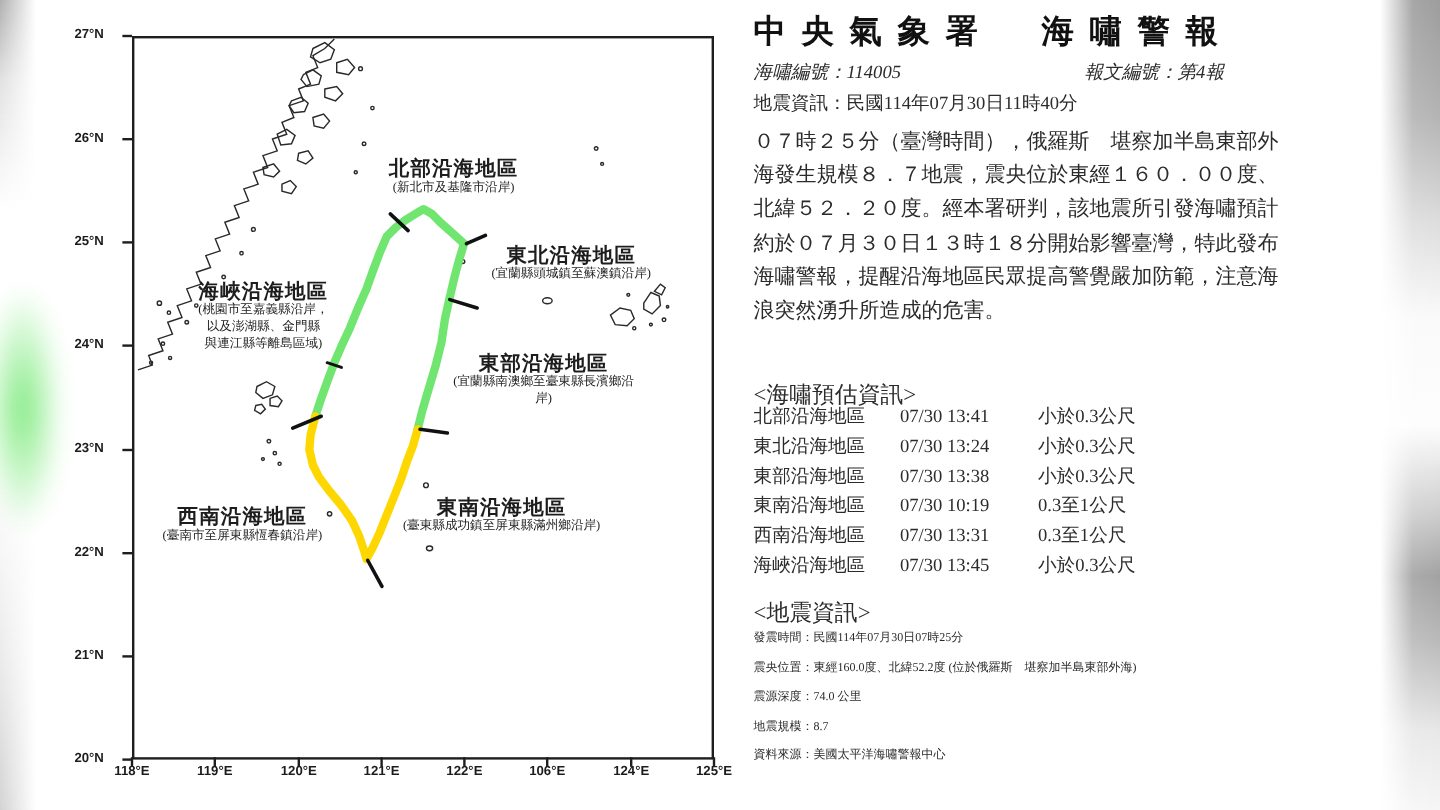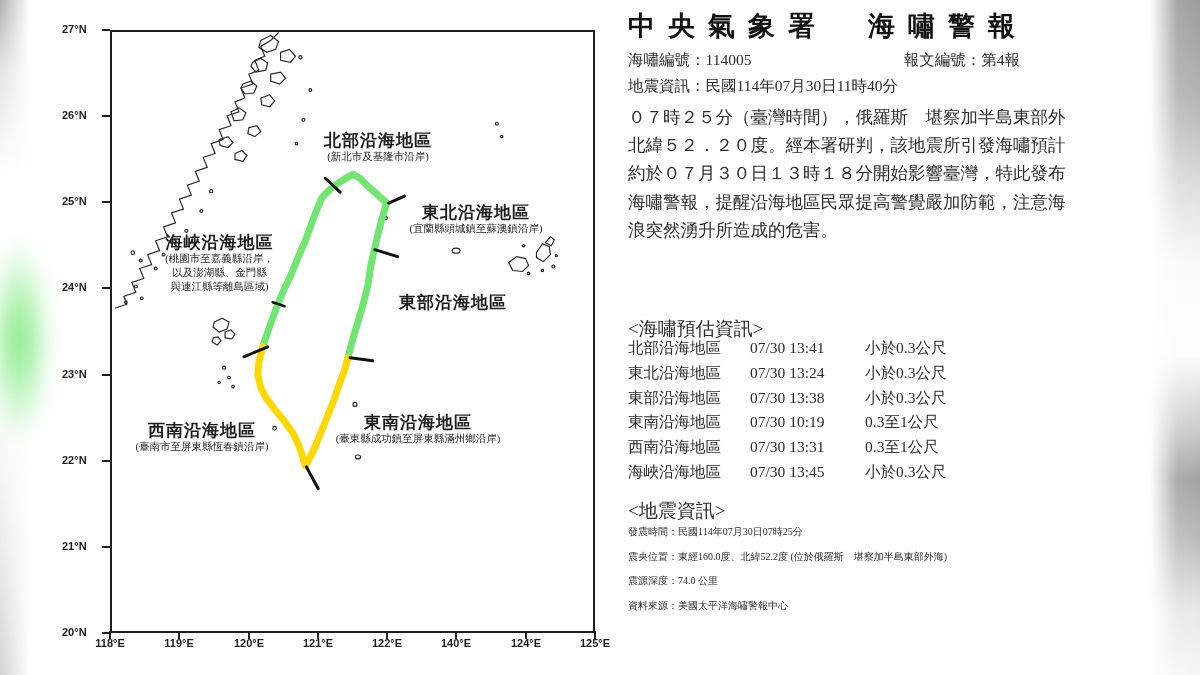--- a/index.html
+++ b/index.html
@@ -34,21 +34,21 @@
 
   .rlabel{position:absolute;text-align:center;color:#1d1d1d;}
   .rtitle{font-size:17px;font-weight:bold;letter-spacing:1px;line-height:19px;}
   .rdesc{font-size:10.5px;line-height:14px;white-space:pre-line;margin-top:0;font-family:Liberation Serif, serif;}
 
   
   .doc{position:absolute;left:628px;top:0;width:500px;}
   .doc-title{position:absolute;left:0;top:8px;margin:0;font-size:27px;font-weight:bold;
     letter-spacing:13px;white-space:nowrap;color:#111;}
   .meta-row{position:absolute;left:0;top:50px;width:392px;display:flex;
-    justify-content:space-between;font-size:15.5px;white-space:nowrap;}
+    justify-content:space-between;font-size:15.5px;white-space:nowrap;font-style:italic;}
   .issue-line{position:absolute;left:0;top:76px;font-size:15.5px;white-space:nowrap;}
   .para{position:absolute;left:0;top:103px;font-size:17.5px;line-height:28.2px;white-space:nowrap;}
   .sec-head{position:absolute;left:0;font-size:19px;white-space:nowrap;}
   .etable{position:absolute;left:0;top:336px;font-size:15.5px;line-height:24.8px;}
   .erow{display:flex;}
   .erow .c1{width:122px;}
   .erow .c2{width:115px;}
   .qlines{position:absolute;left:0;top:520px;font-size:10px;line-height:24.6px;white-space:nowrap;}
 </style>
 </head>
@@ -140,20 +140,21 @@
       <div class="rdesc">(宜蘭縣頭城鎮至蘇澳鎮沿岸)</div>
     </div>
     <div class="rlabel" style="left:40px;top:201px;width:135px;">
       <div class="rtitle">海峽沿海地區</div>
       <div class="rdesc">(桃園市至嘉義縣沿岸，
 以及澎湖縣、金門縣
 與連江縣等離島區域)</div>
     </div>
     <div class="rlabel" style="left:265px;top:261px;width:152px;">
       <div class="rtitle">東部沿海地區</div>
+      <div class="rdesc">(宜蘭縣南澳鄉至臺東縣長濱鄉沿岸)</div>
     </div>
     <div class="rlabel" style="left:15px;top:389px;width:150px;">
       <div class="rtitle">西南沿海地區</div>
       <div class="rdesc">(臺南市至屏東縣恆春鎮沿岸)</div>
     </div>
     <div class="rlabel" style="left:222px;top:381px;width:168px;">
       <div class="rtitle">東南沿海地區</div>
       <div class="rdesc">(臺東縣成功鎮至屏東縣滿州鄉沿岸)</div>
     </div>
   </div>
@@ -172,21 +173,21 @@
   <div class="ltick" style="top:287px"></div>
   <div class="ltick" style="top:374px"></div>
   <div class="ltick" style="top:460px"></div>
   <div class="ltick" style="top:546px"></div>
   <div class="ltick" style="top:632px"></div>
   <span class="axis-label lon" style="left:89px">118°E</span>
   <span class="axis-label lon" style="left:158px">119°E</span>
   <span class="axis-label lon" style="left:228px">120°E</span>
   <span class="axis-label lon" style="left:297px">121°E</span>
   <span class="axis-label lon" style="left:366px">122°E</span>
-  <span class="axis-label lon" style="left:435px">140°E</span>
+  <span class="axis-label lon" style="left:435px">106°E</span>
   <span class="axis-label lon" style="left:505px">124°E</span>
   <span class="axis-label lon" style="left:574px">125°E</span>
   <div class="vtick" style="left:109px"></div>
   <div class="vtick" style="left:178px"></div>
   <div class="vtick" style="left:248px"></div>
   <div class="vtick" style="left:317px"></div>
   <div class="vtick" style="left:386px"></div>
   <div class="vtick" style="left:455px"></div>
   <div class="vtick" style="left:525px"></div>
   <div class="vtick" style="left:594px"></div>
@@ -195,20 +196,21 @@
     <h1 class="doc-title">中央氣象署　海嘯警報</h1>
 
     <div class="meta-row">
       <span>海嘯編號：114005</span>
       <span>報文編號：第4報</span>
     </div>
     <div class="issue-line">地震資訊：民國114年07月30日11時40分</div>
 
     <div class="para">
       <div>０７時２５分（臺灣時間），俄羅斯　堪察加半島東部外</div>
+      <div>海發生規模８．７地震，震央位於東經１６０．００度、</div>
       <div>北緯５２．２０度。經本署研判，該地震所引發海嘯預計</div>
       <div>約於０７月３０日１３時１８分開始影響臺灣，特此發布</div>
       <div>海嘯警報，提醒沿海地區民眾提高警覺嚴加防範，注意海</div>
       <div>浪突然湧升所造成的危害。</div>
     </div>
 
     <div class="sec-head" style="top:316px">&lt;海嘯預估資訊&gt;</div>
 
     <div class="etable">
       <div class="erow">
@@ -242,16 +244,17 @@
         <span class="c3">小於0.3公尺</span>
       </div>
     </div>
 
     <div class="sec-head" style="top:498px">&lt;地震資訊&gt;</div>
 
     <div class="qlines">
       <div>發震時間：民國114年07月30日07時25分</div>
       <div>震央位置：東經160.0度、北緯52.2度 (位於俄羅斯　堪察加半島東部外海)</div>
       <div>震源深度：74.0 公里</div>
+      <div>地震規模：8.7</div>
       <div>資料來源：美國太平洋海嘯警報中心</div>
     </div>
   </div>
 </div>
 
 </body></html>

